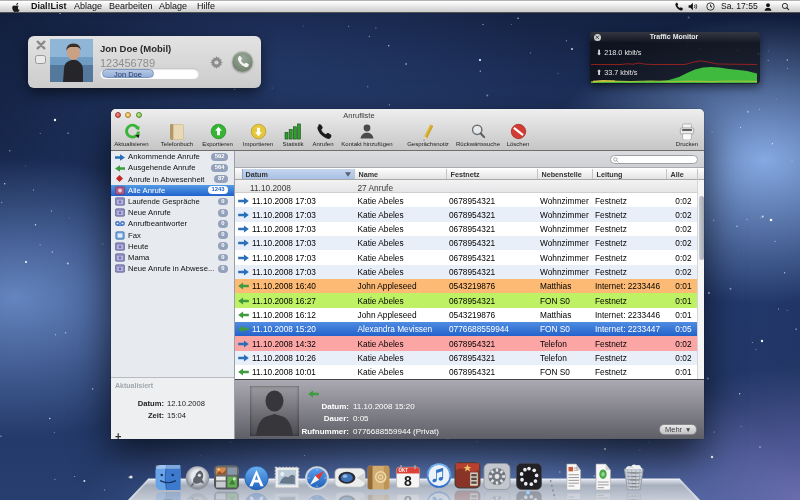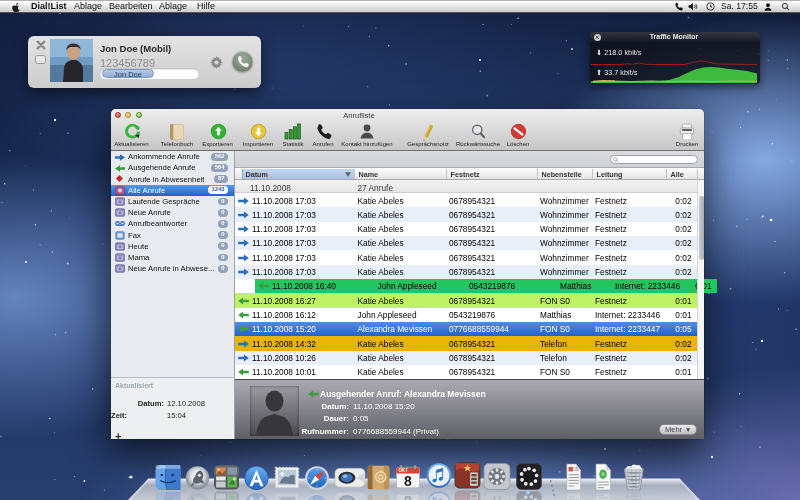--- a/index.html
+++ b/index.html
@@ -551,21 +551,21 @@
           <circle cx="6" cy="5.5" r="1.6" fill="#7472ae"></circle>
         </svg>
         <span class="tx">Neue Anrufe in Abwese...</span>
         <span class="badge">0</span>
       </div>
 </div>
   <div id="sbot" class="abs">
   <div class="abs" style="left:4px;top:4px;font-size:7px;font-weight:bold;color:#a0a6ad">Aktualisiert</div>
   <div class="abs" style="left:0px;top:21px;width:53px;text-align:right;font-size:7.6px;color:#222;font-weight:bold">Datum:</div>
   <div class="abs" style="left:56px;top:21px;font-size:7.6px;color:#222">12.10.2008</div>
-  <div class="abs" style="left:0px;top:33px;width:53px;font-size:7.6px;color:#222;font-weight:bold">Zeit:</div>
+  <div class="abs" style="left:0px;top:33px;width:53px;text-align:right;font-size:7.6px;color:#222;font-weight:bold">Zeit:</div>
   <div class="abs" style="left:56px;top:33px;font-size:7.6px;color:#222">15:04</div>
   <div class="abs" style="left:4px;top:52px;font-size:11px;color:#333;font-weight:bold">+</div>
 </div>
   <div id="tarea" class="abs">
     <div id="searchband" class="abs">
         <span id="searchbox">
           <svg style="position:absolute;left:2px;top:1.5px" width="6" height="6" viewBox="0 0 10 10">
             <circle cx="4" cy="4" r="2.8" fill="none" stroke="#888" stroke-width="1.2"></circle>
             <line x1="6.2" y1="6.2" x2="8.8" y2="8.8" stroke="#888" stroke-width="1.3"></line>
           </svg>
@@ -646,21 +646,21 @@
           <svg style="position:absolute;left:3px;top:3.5px" width="11" height="8" viewBox="0 0 12 9">
             <path fill="#2a6fba" d="M0 3h6.5V0.5L12 4.5 6.5 8.5V6H0z"></path>
           </svg>
 <div style="left:17px">11.10.2008 17:03</div>
           <div style="left:122.5px">Katie Abeles</div>
           <div style="left:214px">0678954321</div>
           <div style="left:305px">Wohnzimmer</div>
           <div style="left:360px">Festnetz</div>
           <div style="left:430.5px;width:26px;text-align:right">0:02</div>
         </div>
-<div class="trow" style="top:98.98px;background:#22c55e;margin-left:20px;">
+<div class="trow" style="top:98.98px;background:#fdba74;">
           <svg style="position:absolute;left:3px;top:3.5px" width="11" height="8" viewBox="0 0 12 9">
             <path fill="#3d9c3d" d="M12 3H5.5V0.5L0 4.5 5.5 8.5V6H12z"></path>
           </svg>
 <div style="left:17px">11.10.2008 16:40</div>
           <div style="left:122.5px">John Appleseed</div>
           <div style="left:214px">0543219876</div>
           <div style="left:305px">Matthias</div>
           <div style="left:360px">Internet: 2233446</div>
           <div style="left:430.5px;width:26px;text-align:right">0:01</div>
         </div>
@@ -690,21 +690,21 @@
           <svg style="position:absolute;left:3px;top:3.5px" width="11" height="8" viewBox="0 0 12 9">
             <path fill="#3d9c3d" d="M12 3H5.5V0.5L0 4.5 5.5 8.5V6H12z"></path>
           </svg>
 <div style="left:17px">11.10.2008 15:20</div>
           <div style="left:122.5px">Alexandra Mevissen</div>
           <div style="left:214px">0776688559944</div>
           <div style="left:305px">FON S0</div>
           <div style="left:360px">Internet: 2233447</div>
           <div style="left:430.5px;width:26px;text-align:right">0:05</div>
         </div>
-<div class="trow" style="top:156.30px;background:#eab308;">
+<div class="trow" style="top:156.30px;background:#fca5a5;">
           <svg style="position:absolute;left:3px;top:3.5px" width="11" height="8" viewBox="0 0 12 9">
             <path fill="#2a6fba" d="M0 3h6.5V0.5L12 4.5 6.5 8.5V6H0z"></path>
           </svg>
 <div style="left:17px">11.10.2008 14:32</div>
           <div style="left:122.5px">Katie Abeles</div>
           <div style="left:214px">0678954321</div>
           <div style="left:305px">Telefon</div>
           <div style="left:360px">Festnetz</div>
           <div style="left:430.5px;width:26px;text-align:right">0:02</div>
         </div>
@@ -738,21 +738,20 @@
   <div id="bpane" class="abs">
   <div class="abs" style="left:14.5px;top:6px;width:49px;height:50px;background:linear-gradient(#9b9ba1,#4a4a50);box-shadow:inset 0 0 3px rgba(0,0,0,0.5)">
     <svg width="49" height="50" viewBox="0 0 49 50">
           <ellipse cx="24.5" cy="15" rx="9" ry="10.5" fill="#36363b"></ellipse>
           <path d="M6 50 Q8 32 18 30 L24.5 28 L31 30 Q41 32 43 50Z" fill="#36363b"></path>
         </svg>
   </div>
   <svg class="abs" style="left:72.5px;top:9.5px" width="11" height="8" viewBox="0 0 12 9">
         <path fill="#3d9c3d" d="M12 3H5.5V0.5L0 4.5 5.5 8.5V6H12z"></path>
       </svg>
-  <div class="bl" style="left:85px;top:8.5px;font-weight:bold;font-size:8.5px">Ausgehender Anruf: Alexandra Mevissen</div>
   <div class="bl" style="left:0;top:21.5px;width:114px;text-align:right;font-weight:bold">Datum:</div>
       <div class="bl" style="left:118px;top:21.5px">11.10.2008 15:20</div>
   <div class="bl" style="left:0;top:34px;width:114px;text-align:right;font-weight:bold">Dauer:</div>
       <div class="bl" style="left:118px;top:34px">0:05</div>
   <div class="bl" style="left:0;top:46.5px;width:114px;text-align:right;font-weight:bold">Rufnummer:</div>
       <div class="bl" style="left:118px;top:46.5px">0776688559944 (Privat)</div>
   <div class="abs" style="left:423.5px;top:44px;width:38px;height:10.5px;border-radius:5px;background:linear-gradient(#e8e8e8,#c2c2c6);border:0.5px solid #88888c;font-size:7.5px;color:#444;text-align:center;line-height:10px">Mehr &nbsp;▾</div>
 </div>
 </div>
 <div id="dock" class="abs">

